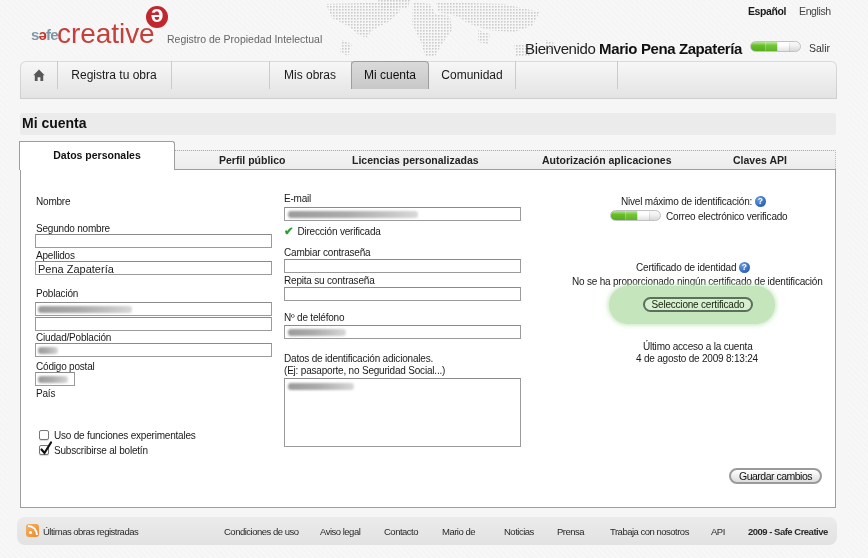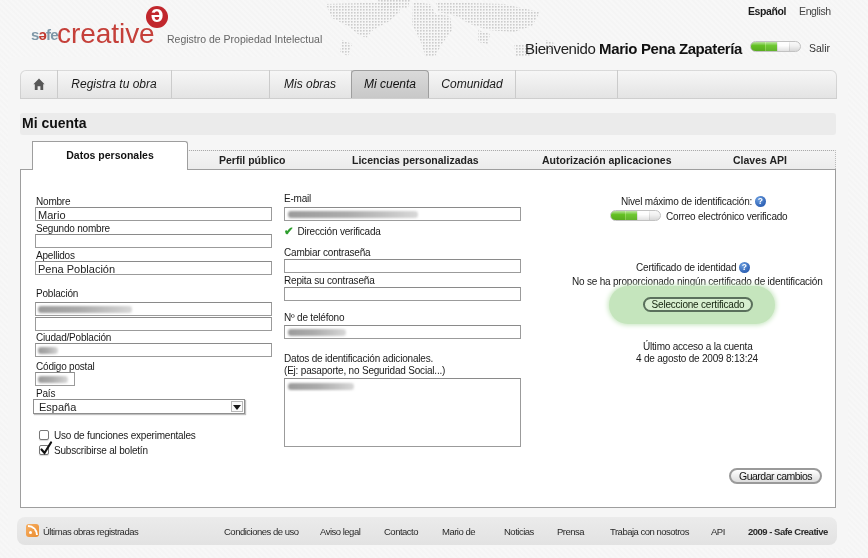--- a/index.html
+++ b/index.html
@@ -28,25 +28,24 @@
 #welcome b { color:#111; }
 #salir { top:42px; left:809px; font-size:10.5px; color:#333; }
 .pill { width:51px; height:11px; border:1px solid #c2c2c2; border-radius:6px;
   background:
     linear-gradient(to bottom, rgba(255,255,255,.55), rgba(255,255,255,0) 40%, rgba(0,0,0,.10) 95%),
     linear-gradient(to right, #64c024 0 14px, #94da58 14px 15px, #6ec832 15px 26px, #e4e4e4 26px 27px, #fdfdfd 27px 38px, #dedede 38px 39px, #f2f2f2 39px 51px);
 }
 #pill-top { top:41px; left:750px; }
 
 
-#nav { top:70px; left:20px; width:817px; height:29px;
+#nav { top:61px; left:20px; width:817px; height:38px;
   background:linear-gradient(to bottom,#f7f7f7,#e3e3e3);
   border-radius:6px 6px 0 0;
   box-shadow:0 0 0 1px rgba(175,175,175,.4) inset;
-  font-style:italic;
 }
 #nav .sep { position:absolute; top:0; width:1px; height:28px; background:#cbcbcb; }
 #nav .tab { position:absolute; top:0; height:28px; line-height:28px; font-size:12px; color:#1a1a1a; text-align:center; }
 #tab-active { position:absolute; top:0px; left:331px; width:78px; height:28px;
   background:linear-gradient(to bottom,#dadada,#c8c8c8);
   border:1px solid #9e9e9e; border-bottom:none; border-radius:4px 4px 0 0;
   line-height:27px; font-size:12px; text-align:center; color:#111;
 }
 #home-ico { position:absolute; top:8px; left:13px; }
 
@@ -54,21 +53,21 @@
 #crumb i { color:#222; }
 
 #hband { top:113px; left:20px; width:816px; height:22px; background:#ebebeb; border-radius:3px; }
 #hband b { position:absolute; left:2px; top:2px; font-size:14px; color:#111; }
 
 
 #tabstrip { top:150px; left:175px; width:661px; height:19px;
   background:linear-gradient(to bottom,#f4f4f4,#ececec);
   border-top:1px dotted #aaa; border-right:1px dotted #bbb; }
 #tabstrip span { position:absolute; top:3px; font-size:10.5px; font-weight:bold; color:#222; }
-#tab2-active { top:141px; left:32px; width:156px; height:29px; background:#fff; z-index:3;
+#tab2-active { top:141px; left:19px; width:156px; height:29px; background:#fff; z-index:3;
   border:1px solid #9e9e9e; border-bottom:none; border-radius:0 3px 0 0;
   text-align:center; font-size:10.5px; font-weight:bold; line-height:26px; color:#111; }
 
 
 #box { top:169px; left:20px; width:816px; height:339px; background:#fff;
   border:1px solid #9e9e9e; }
 
 .lbl { position:absolute; font-size:10px; letter-spacing:-0.2px; color:#1a1a1a; white-space:nowrap; }
 .inp { position:absolute; width:237px; height:14px; background:#fff; border:1px solid #9b9b9b; border-top-color:#8a8a8a; }
 .smudge { position:absolute; height:7px; border-radius:3px;
@@ -173,47 +172,40 @@
   <span style="left:44px">Perfil público</span>
   <span style="left:177px">Licencias personalizadas</span>
   <span style="left:367px">Autorización aplicaciones</span>
   <span style="left:558px">Claves API</span>
 </div>
 <div class="abs" id="tab2-active">Datos personales</div>
 
 <div class="abs" id="box">
 
   <div class="lbl" style="left:15px;top:26px">Nombre</div>
-  <div class="inp" style="left:14px;top:37px">
-      <span style="position:absolute;left:2px;top:1px;font-size:11px">Mario</span>
-    </div>
   <div class="lbl" style="left:15px;top:53px">Segundo nombre</div>
   <div class="inp" style="left:14px;top:64px"></div>
   <div class="lbl" style="left:15px;top:80px">Apellidos</div>
   <div class="inp" style="left:14px;top:91px">
-      <span style="position:absolute;left:2px;top:1px;font-size:11px">Pena Población</span>
+      <span style="position:absolute;left:2px;top:1px;font-size:11px">Pena Zapatería</span>
     </div>
   <div class="lbl" style="left:15px;top:118px">Población</div>
   <div class="inp" style="left:14px;top:132px">
       <div class="smudge" style="left:2px;top:3px;width:94px"></div>
     </div>
   <div class="inp" style="left:14px;top:147px"></div>
   <div class="lbl" style="left:15px;top:162px">Ciudad/Población</div>
   <div class="inp" style="left:14px;top:173px">
       <div class="smudge" style="left:2px;top:3px;width:20px"></div>
     </div>
   <div class="lbl" style="left:15px;top:191px">Código postal</div>
   <div class="inp" style="left:14px;top:202px;width:40px">
       <div class="smudge" style="left:2px;top:3px;width:30px"></div>
     </div>
   <div class="lbl" style="left:15px;top:218px">País</div>
-  <div id="selectbox">
-      <span class="txt">España</span>
-      <span class="btn"></span>
-    </div>
   <div class="cb" style="left:18px;top:260px"></div>
   <div class="lbl" style="left:33px;top:260px">Uso de funciones experimentales</div>
   <div class="cb" style="left:18px;top:275px"></div>
   <svg style="position:absolute;left:19px;top:268px" width="14" height="18" viewBox="0 0 14 18">
       <path d="M1.5 11.5 L4.5 15 L11 4.5" fill="none" stroke="#111" stroke-width="2.2" stroke-linecap="round"></path>
     </svg>
   <div class="lbl" style="left:33px;top:275px">Subscribirse al boletín</div>
 
   <div class="lbl" style="left:263px;top:23px">E-mail</div>
   <div class="inp" style="left:263px;top:37px">

